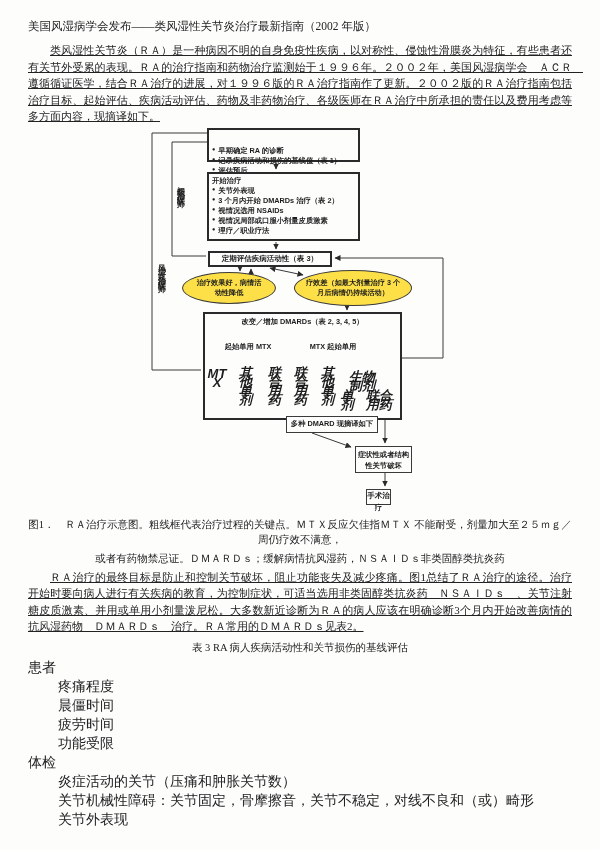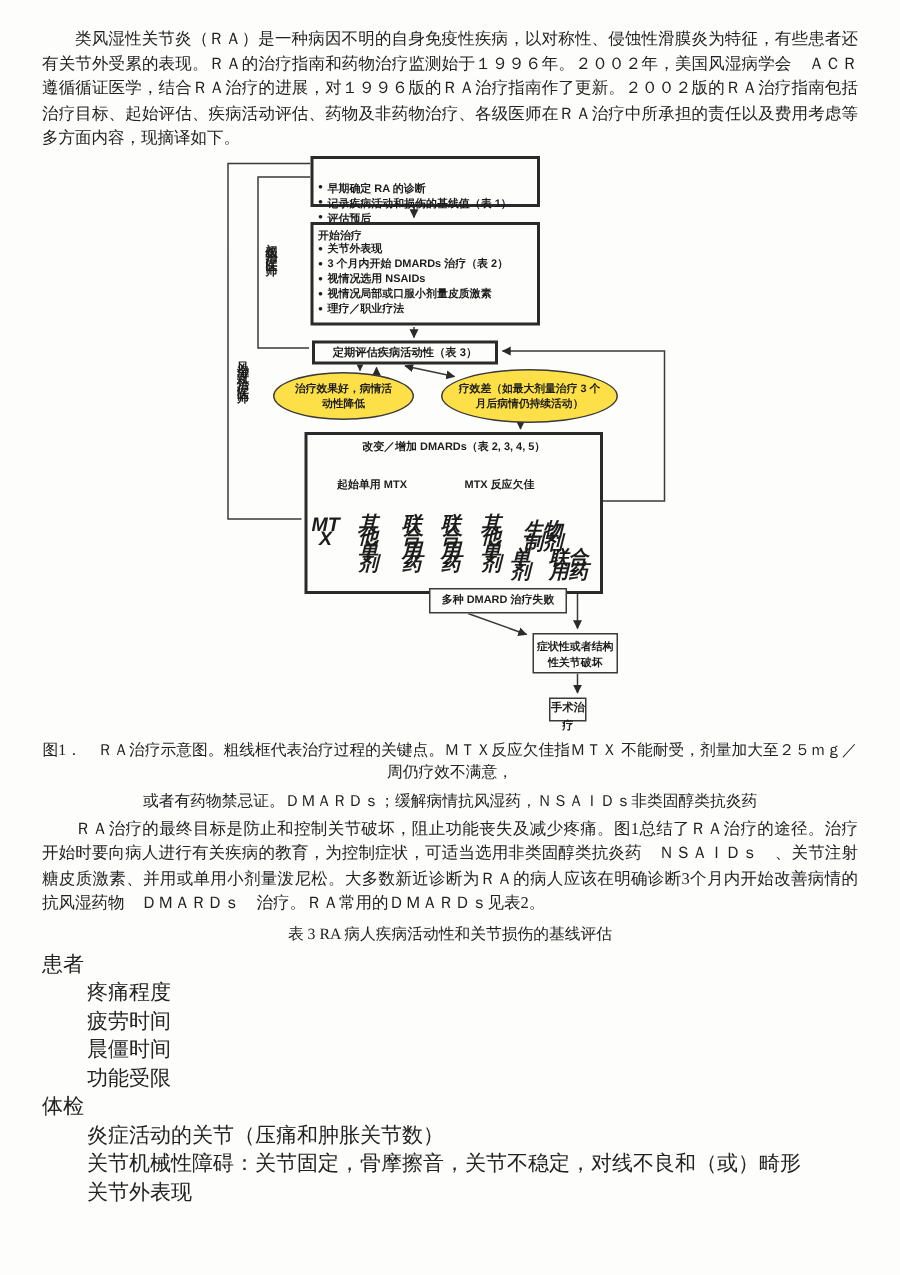--- a/index.html
+++ b/index.html
@@ -4,21 +4,21 @@
 <style>
   html,body{margin:0;padding:0;background:#e8e8e8;}
   .page{
     position:relative;width:600px;height:850px;margin:0 auto;
     background:#fdfdfc;color:#222;overflow:hidden;
     font-family:"Liberation Serif","DejaVu Serif",serif;
   }
   .content{padding:18px 28px 0 28px;}
   .doc-title{margin:0 0 7px 0;font-size:11.5px;line-height:17px;}
   .para{margin:0;font-size:11px;line-height:16.5px;text-align:justify;}
-  .indent{text-indent:2em;}
+  .indent{text-indent:2em;text-decoration:underline;}
   .goal{margin-top:1px;text-indent:2em;}
 
   
   .fc{position:relative;width:600px;height:388px;margin-left:-28px;
       font-family:"Liberation Sans","DejaVu Sans",sans-serif;font-weight:bold;color:#1c1c1c;}
   .fc svg{position:absolute;left:0;top:0;pointer-events:none;}
   .fc-box{position:absolute;background:#fdfdfc;border:1px solid #3a3a3a;box-sizing:border-box;}
   .fc-box.key{border-width:2px;border-color:#2a2a2a;}
   .b-assess{left:207px;top:3px;width:153px;height:31px;padding:15px 3px;}
   .b-treat{left:207px;top:47px;width:153px;height:69px;padding:2px 3px;}
@@ -61,20 +61,21 @@
   .tbl{margin-top:6px;font-size:14px;}
   .tbl .sec{margin:0 0 8px 0;line-height:11px;}
   .tbl .item{margin:0 0 8px 0;padding-left:30px;line-height:11px;}
 </style>
 </head>
 <body>
 
 <div class="page">
   <div class="content">
 
+    <p class="doc-title">美国风湿病学会发布——类风湿性关节炎治疗最新指南（2002 年版）</p>
     <p class="para indent">类风湿性关节炎（ＲＡ）是一种病因不明的自身免疫性疾病，以对称性、侵蚀性滑膜炎为特征，有些患者还有关节外受累的表现。ＲＡ的治疗指南和药物治疗监测始于１９９６年。２００２年，美国风湿病学会　ＡＣＲ　遵循循证医学，结合ＲＡ治疗的进展，对１９９６版的ＲＡ治疗指南作了更新。２００２版的ＲＡ治疗指南包括治疗目标、起始评估、疾病活动评估、药物及非药物治疗、各级医师在ＲＡ治疗中所承担的责任以及费用考虑等多方面内容，现摘译如下。</p>
 
     <div class="fc">
       <svg width="600" height="388">
         <defs>
           <marker id="ah" markerWidth="7" markerHeight="7" refX="5.5" refY="3" orient="auto-start-reverse">
             <path d="M0,0 L6,3 L0,6 z" fill="#2a2a2a"></path>
           </marker>
         </defs>
         <g stroke="#3a3a3a" stroke-width="1" fill="none">
@@ -129,50 +130,50 @@
 
       <div class="fc-box key b-monitor">定期评估疾病活动性（表 3）</div>
 
       <div class="fc-ellipse e-good">治疗效果好，病情活动性降低</div>
       <div class="fc-ellipse e-poor">疗效差（如最大剂量治疗 3 个月后病情仍持续活动）</div>
 
       <div class="fc-box key b-dmards">
         <div class="dmards-title">改变／增加 DMARDs（表 2, 3, 4, 5）</div>
       </div>
       <div class="fc-node n-mtx-initial">起始单用 MTX</div>
-      <div class="fc-node n-mtx-poor">MTX 反应欠佳</div>
+      <div class="fc-node n-mtx-poor">MTX 起始单用</div>
       <div class="fc-leaf lf-0">MTX</div>
       <div class="fc-leaf lf-1">其他单剂</div>
       <div class="fc-leaf lf-2">联合用药</div>
       <div class="fc-leaf lf-3">联合用药</div>
       <div class="fc-leaf lf-4">其他单剂</div>
       <div class="fc-leaf lf-5">生物制剂</div>
       <div class="fc-leaf bl-0">单剂</div>
       <div class="fc-leaf bl-1">联合用药</div>
 
-      <div class="fc-box b-failed">多种 DMARD 治疗失败</div>
+      <div class="fc-box b-failed">多种 DMARD 现摘译如下</div>
       <div class="fc-box b-damage">症状性或者结构性关节破坏</div>
       <div class="fc-box b-surgery">手术治疗</div>
 
       <div class="fc-vlabel l-primary">初级治疗医师</div>
       <div class="fc-vlabel l-specialist">风湿专科治疗医师</div>
     </div>
 
     <p class="caption">图1．　ＲＡ治疗示意图。粗线框代表治疗过程的关键点。ＭＴＸ反应欠佳指ＭＴＸ 不能耐受，剂量加大至２５ｍｇ／周仍疗效不满意，</p>
     <p class="caption">或者有药物禁忌证。ＤＭＡＲＤｓ；缓解病情抗风湿药，ＮＳＡＩＤｓ非类固醇类抗炎药</p>
 
     <p class="para indent p2">ＲＡ治疗的最终目标是防止和控制关节破坏，阻止功能丧失及减少疼痛。图1总结了ＲＡ治疗的途径。治疗开始时要向病人进行有关疾病的教育，为控制症状，可适当选用非类固醇类抗炎药　ＮＳＡＩＤｓ　、关节注射糖皮质激素、并用或单用小剂量泼尼松。大多数新近诊断为ＲＡ的病人应该在明确诊断3个月内开始改善病情的抗风湿药物　ＤＭＡＲＤｓ　治疗。ＲＡ常用的ＤＭＡＲＤｓ见表2。</p>
 
     <p class="table-title">表 3 RA 病人疾病活动性和关节损伤的基线评估</p>
 
     <div class="tbl">
       <div class="sec">患者</div>
       <div class="item">疼痛程度</div>
+      <div class="item">晨僵时间</div>
       <div class="item">疲劳时间</div>
-      <div class="item">晨僵时间</div>
       <div class="item">功能受限</div>
       <div class="sec">体检</div>
       <div class="item">炎症活动的关节（压痛和肿胀关节数）</div>
       <div class="item">关节机械性障碍：关节固定，骨摩擦音，关节不稳定，对线不良和（或）畸形</div>
       <div class="item">关节外表现</div>
 
     </div>
 
   </div>
 </div>

